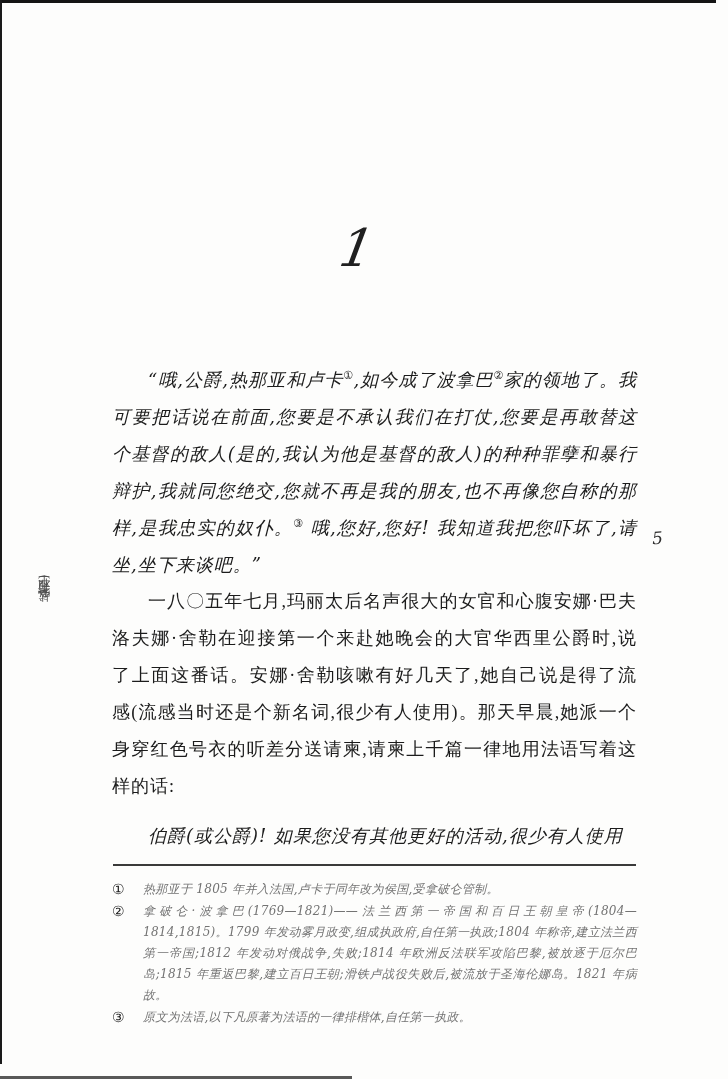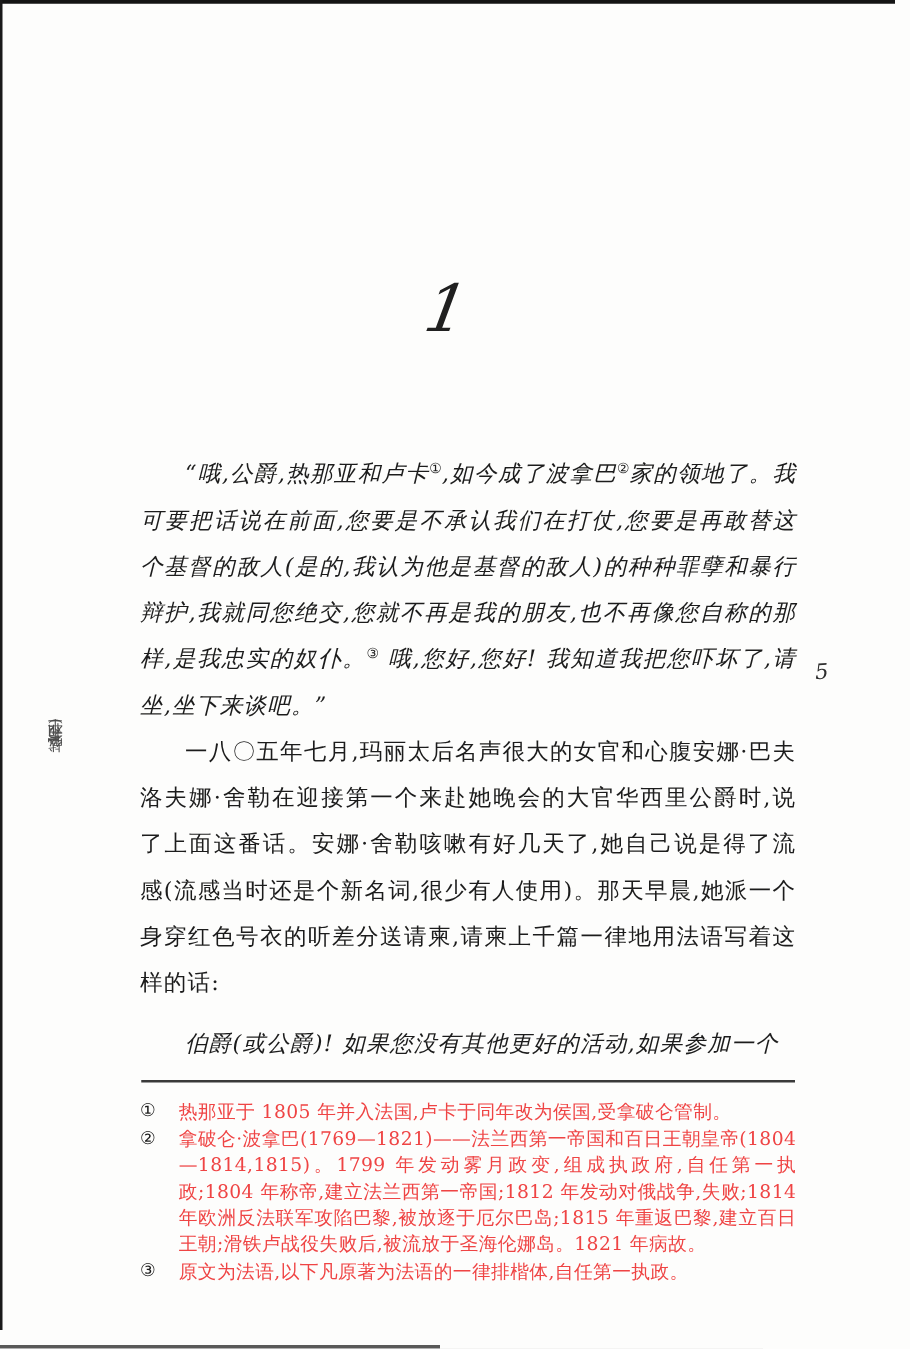--- a/index.html
+++ b/index.html
@@ -32,32 +32,32 @@
     position:absolute;left:652px;top:528px;
     font-size:17px;font-style:italic;color:#2e2e2e;transform:rotate(-4deg);
   }
 
   .text-col{position:absolute;left:112px;top:348px;width:525px;margin-top:13px;}
   .para{
     margin:0;font-size:18px;line-height:37px;letter-spacing:1px;
     text-align:justify;text-indent:2em;color:#1c1c1c;
   }
   .kai{font-style:italic;}           
-  .song{font-style:normal;}
+  .song{font-style:normal;font-family:Liberation Serif, serif;}
   .invitation{margin-top:12px;}
   .para sup{font-size:.62em;font-style:normal;line-height:0;vertical-align:super;letter-spacing:0;}
 
   .rule{margin-top:10px;border:0;border-top:2px solid #3a3a3a;width:523px;}
 
   .footnotes{margin-top:13px;}
   .fn{display:flex;align-items:flex-start;margin-top:1px;}
   .fn-marker{flex:none;width:31px;font-size:14px;line-height:21px;color:#1c1c1c;}
   .fn-text{
-    flex:1;font-size:15px;line-height:21px;letter-spacing:.3px;
-    text-align:justify;color:#ef4444;
+    flex:1;font-size:12px;line-height:21px;letter-spacing:.3px;
+    text-align:justify;color:#737373;font-style:italic;
   }
 </style>
 </head>
 <body>
 
 <div class="page">
 
   <div class="edge-top"></div>
   <div class="edge-left"></div>
   <div class="edge-bottom"></div>
@@ -65,21 +65,21 @@
   <div class="spine">战争与和平(一)</div>
 
   <div class="chapter-num">1</div>
 
   <div class="page-num">5</div>
 
   <div class="text-col">
     <div id="paragraphs">
         <p class="para kai">“哦,公爵,热那亚和卢卡<sup>①</sup>,如今成了波拿巴<sup>②</sup>家的领地了。我可要把话说在前面,您要是不承认我们在打仗,您要是再敢替这个基督的敌人(是的,我认为他是基督的敌人)的种种罪孽和暴行辩护,我就同您绝交,您就不再是我的朋友,也不再像您自称的那样,是我忠实的奴仆。<sup>③</sup> 哦,您好,您好! 我知道我把您吓坏了,请坐,坐下来谈吧。”</p>
         <p class="para song">一八〇五年七月,玛丽太后名声很大的女官和心腹安娜·巴夫洛夫娜·舍勒在迎接第一个来赴她晚会的大官华西里公爵时,说了上面这番话。安娜·舍勒咳嗽有好几天了,她自己说是得了流感(流感当时还是个新名词,很少有人使用)。那天早晨,她派一个身穿红色号衣的听差分送请柬,请柬上千篇一律地用法语写着这样的话:</p>
-        <p class="para kai invitation">伯爵(或公爵)! 如果您没有其他更好的活动,如果参加一个</p>
+        <p class="para kai invitation">伯爵(或公爵)! 如果您没有其他更好的活动,很少有人使用</p>
       </div>
     <hr class="rule">
     <div id="footnotes" class="footnotes">
         <div class="fn">
           <span class="fn-marker">①</span>
           <span class="fn-text">热那亚于 1805 年并入法国,卢卡于同年改为侯国,受拿破仑管制。</span>
         </div>
         <div class="fn">
           <span class="fn-marker">②</span>
           <span class="fn-text">拿破仑·波拿巴(1769—1821)——法兰西第一帝国和百日王朝皇帝(1804—1814,1815)。1799 年发动雾月政变,组成执政府,自任第一执政;1804 年称帝,建立法兰西第一帝国;1812 年发动对俄战争,失败;1814 年欧洲反法联军攻陷巴黎,被放逐于厄尔巴岛;1815 年重返巴黎,建立百日王朝;滑铁卢战役失败后,被流放于圣海伦娜岛。1821 年病故。</span>

